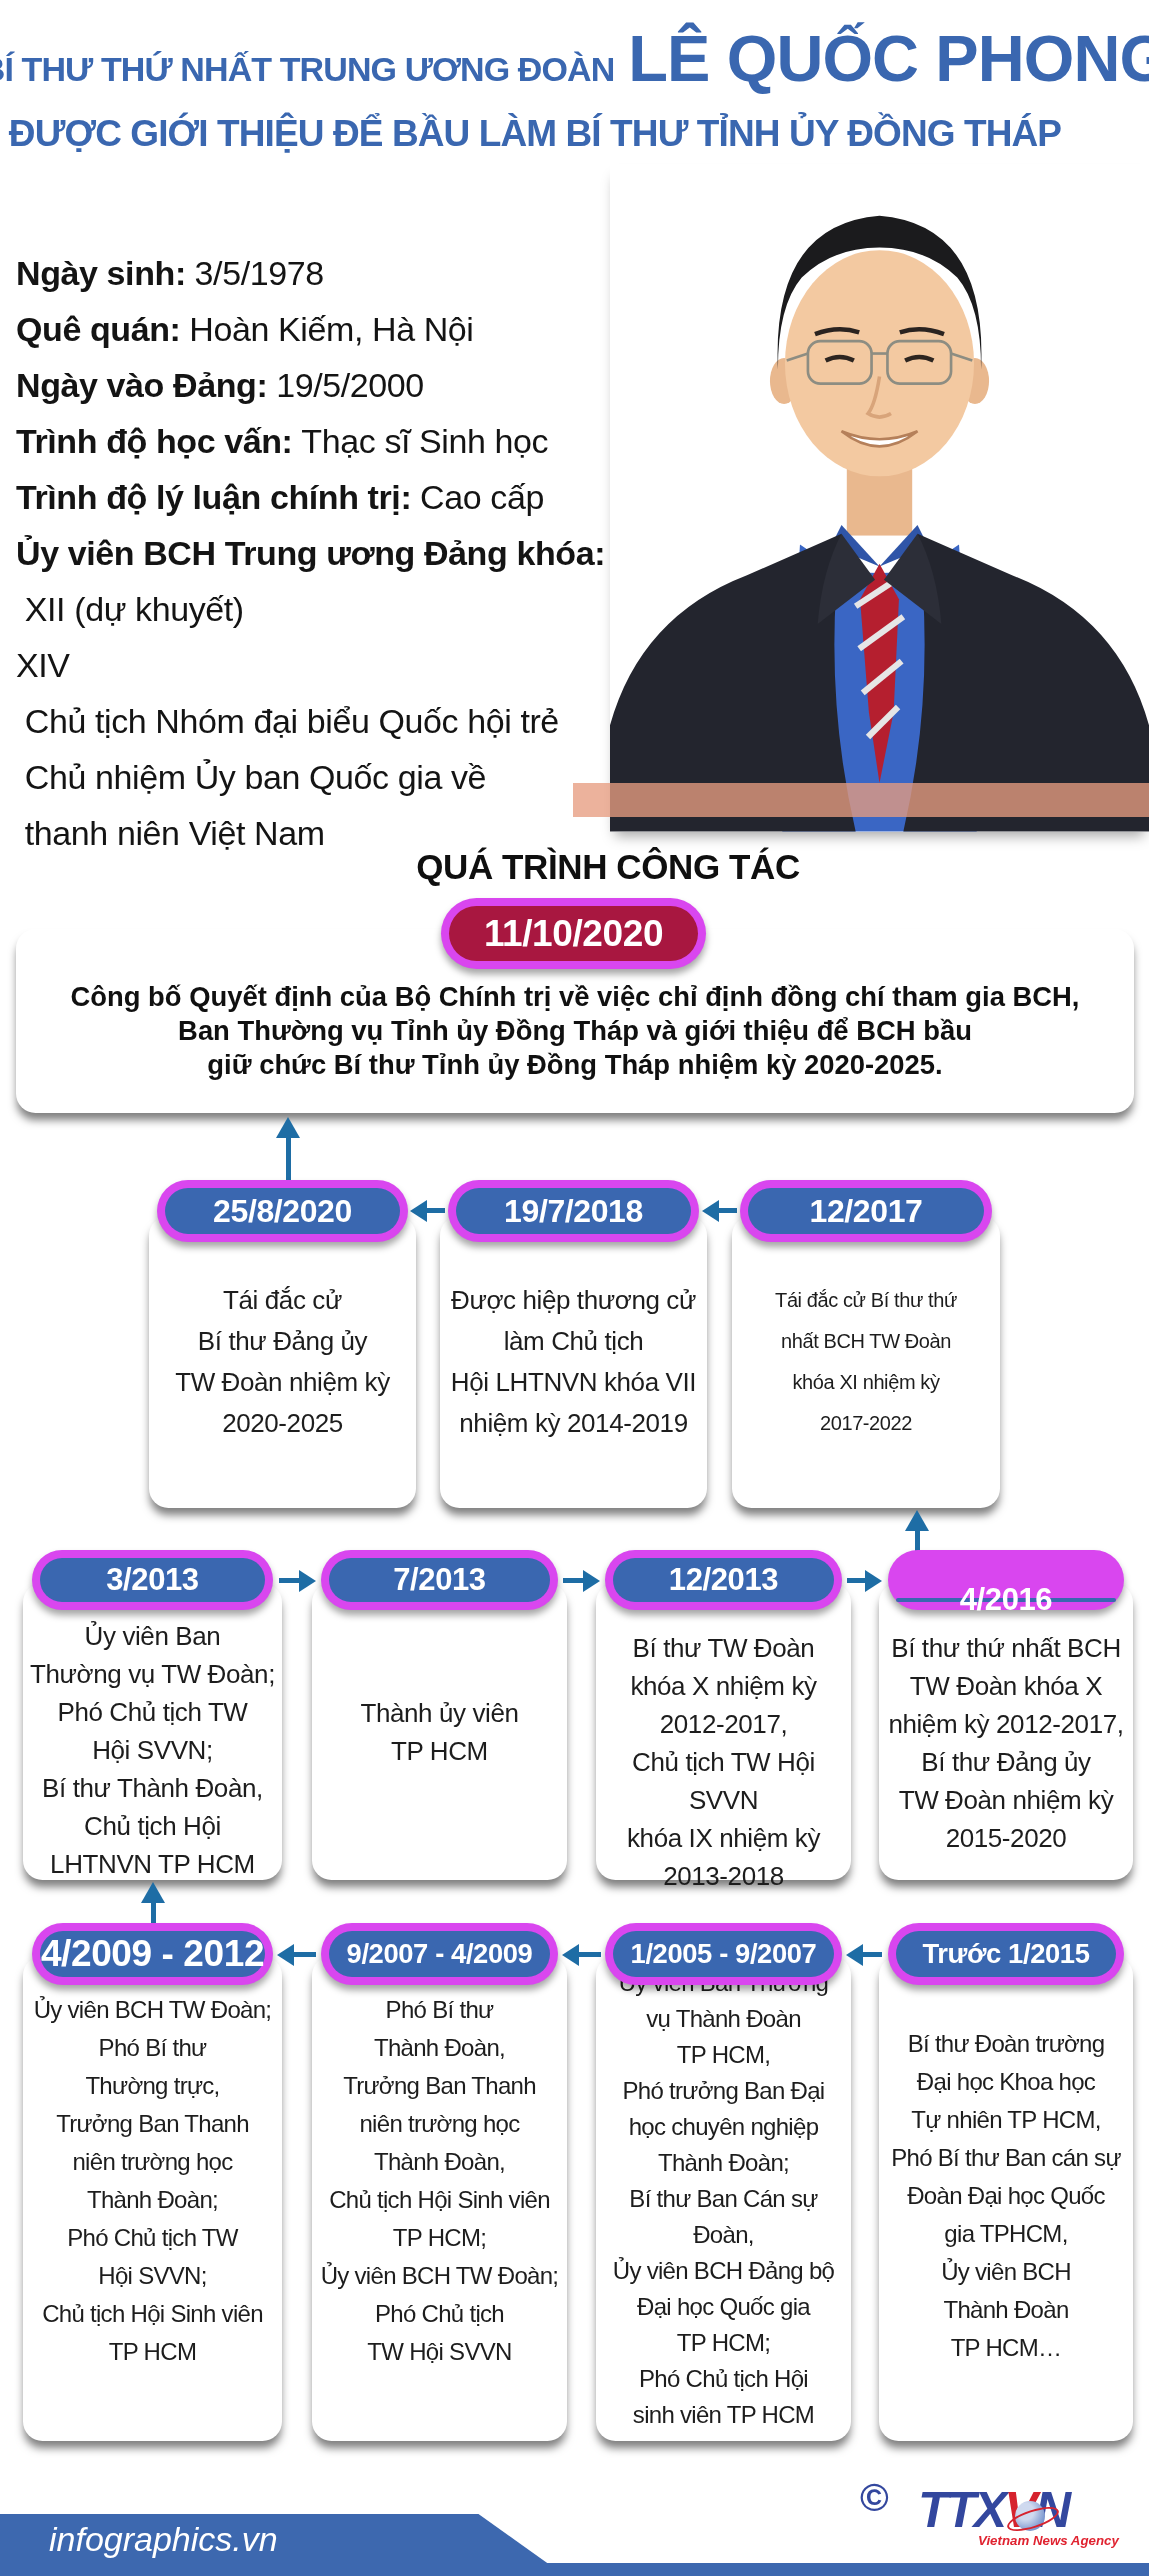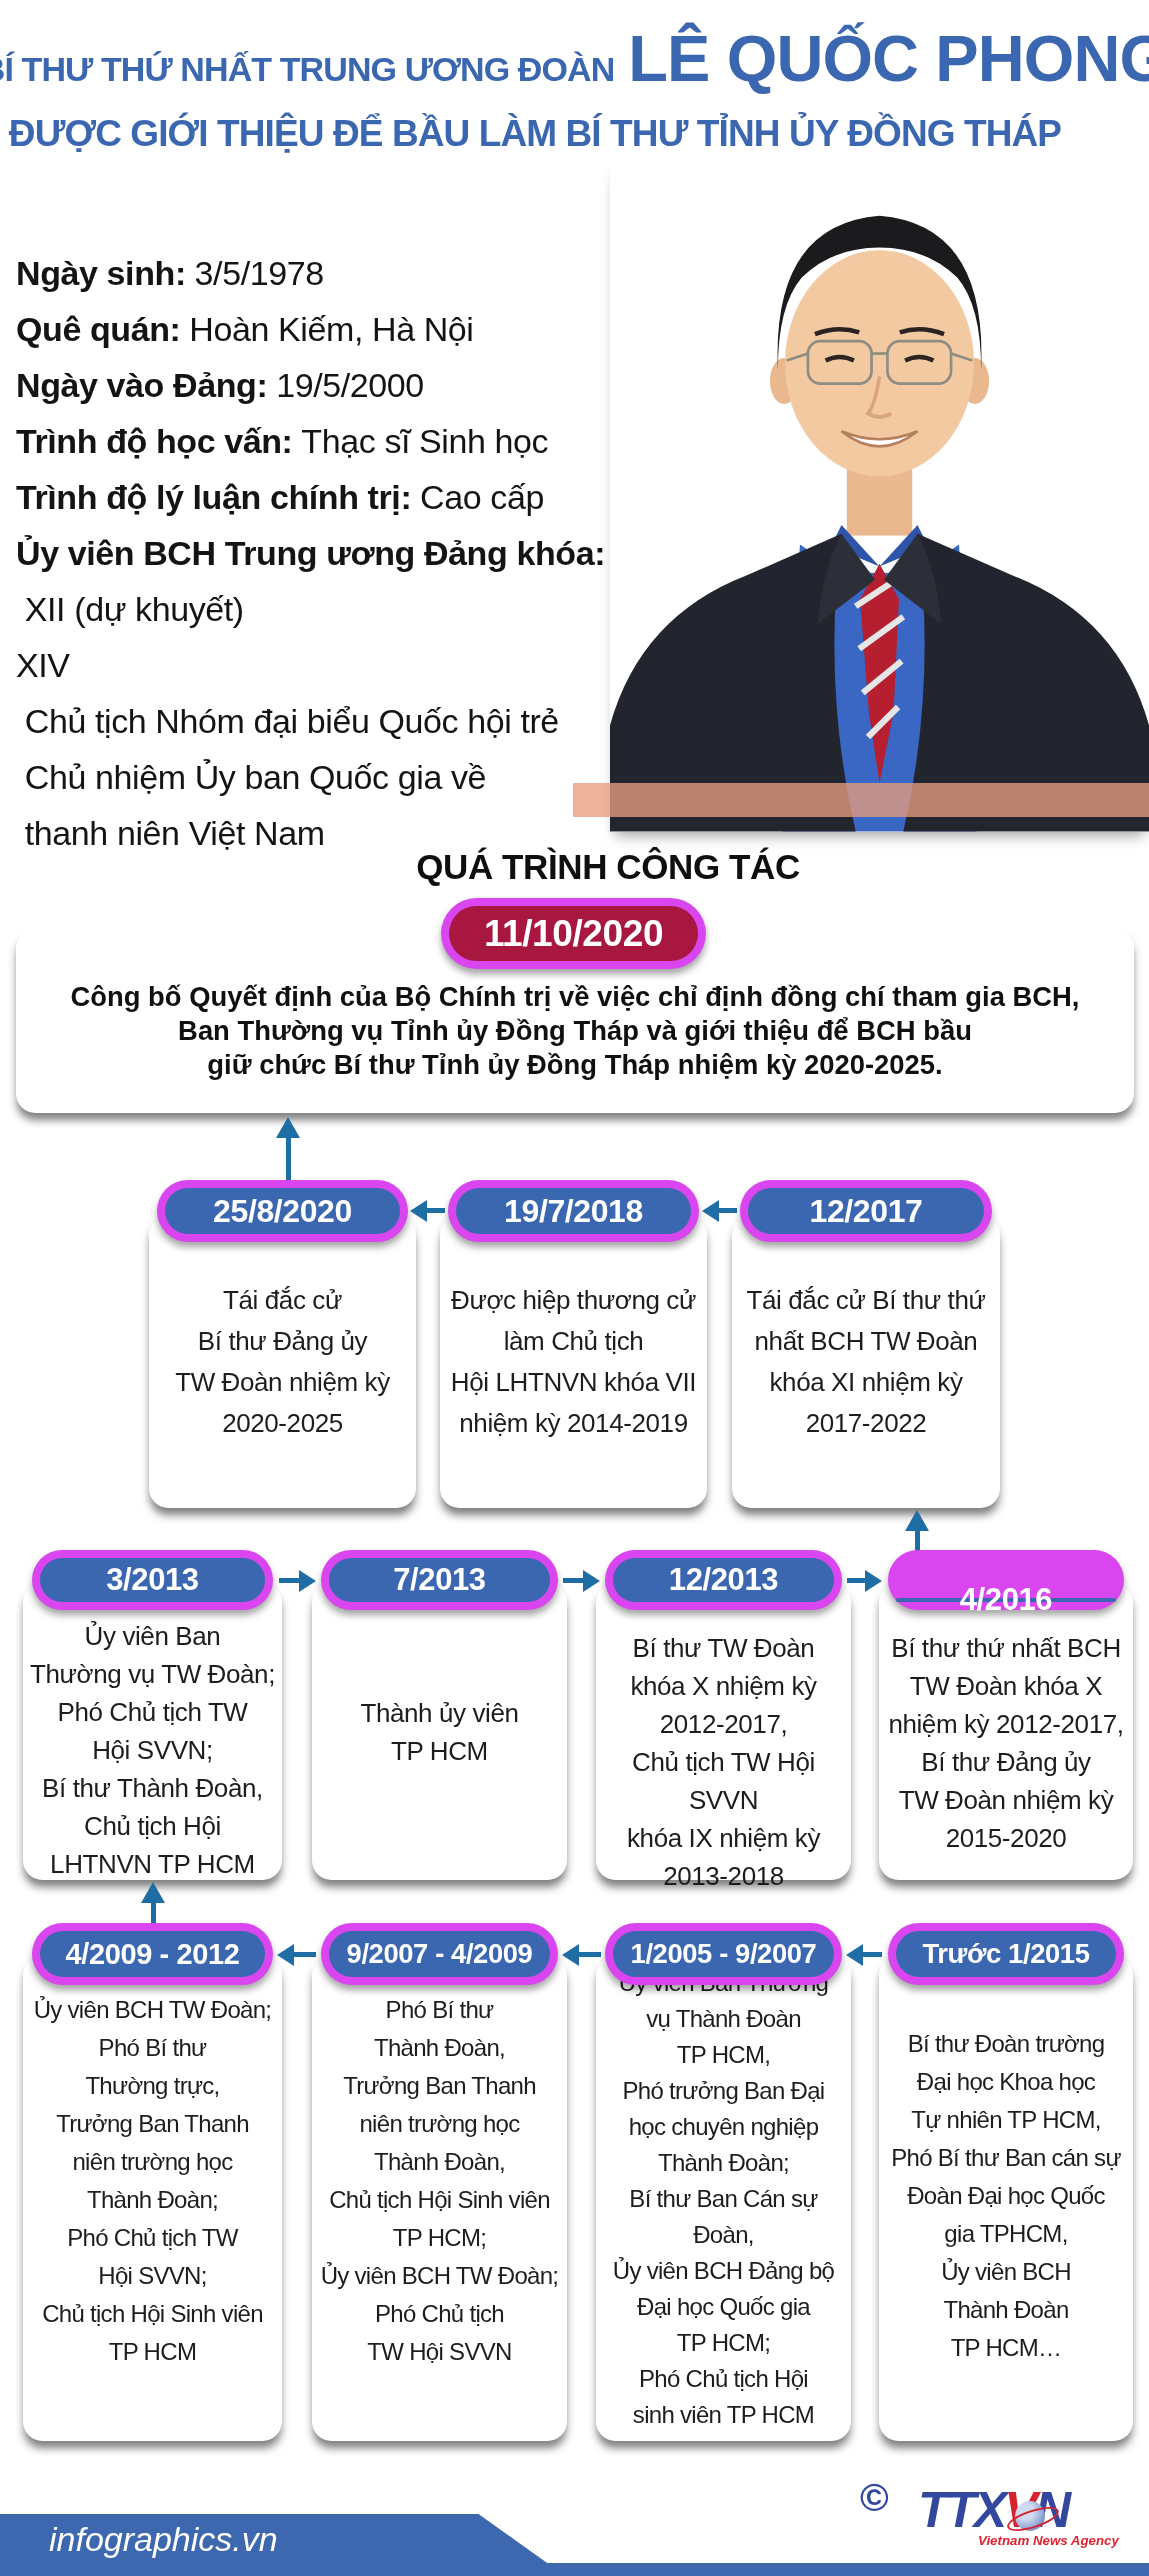--- a/index.html
+++ b/index.html
@@ -188,21 +188,21 @@
 TW Đoàn nhiệm kỳ
 2020-2025</div>
   </div>
   <div class="card" style="left:440px;top:1216px;width:267px;height:292px;">
     <div class="body" style="top:64px;font-size:26px;line-height:41px;letter-spacing:-0.4px;">Được hiệp thương cử
 làm Chủ tịch
 Hội LHTNVN khóa VII
 nhiệm kỳ 2014-2019</div>
   </div>
   <div class="card" style="left:732px;top:1216px;width:268px;height:292px;">
-    <div class="body" style="top:64px;font-size:26px;line-height:41px;letter-spacing:-0.4px;">Tái đắc cử Bí thư thứ
+    <div class="body" style="top:64px;font-size:20px;line-height:41px;letter-spacing:-0.4px;">Tái đắc cử Bí thư thứ
 nhất BCH TW Đoàn
 khóa XI nhiệm kỳ
 2017-2022</div>
   </div>
   <div class="badge" style="left:157px;top:1180px;width:251px;height:62px;">
       <div class="in" style="font-size:32px;">25/8/2020</div>
     </div>
   <div class="badge" style="left:448px;top:1180px;width:251px;height:62px;">
       <div class="in" style="font-size:32px;">19/7/2018</div>
     </div>
@@ -326,21 +326,21 @@
 Đại học Khoa học
 Tự nhiên TP HCM,
 Phó Bí thư Ban cán sự
 Đoàn Đại học Quốc
 gia TPHCM,
 Ủy viên BCH
 Thành Đoàn
 TP HCM…</div>
   </div>
   <div class="badge" style="left:32px;top:1923px;width:241px;height:62px;">
-      <div class="in" style="font-size:29px;">4/2009 - 2012</div>
+      <div class="in" style="font-size:37px;">4/2009 - 2012</div>
     </div>
   <div class="badge" style="left:321px;top:1923px;width:237px;height:62px;">
       <div class="in" style="font-size:27.4px;">9/2007 - 4/2009</div>
     </div>
   <div class="badge" style="left:605px;top:1923px;width:237px;height:62px;">
       <div class="in" style="font-size:27.4px;">1/2005 - 9/2007</div>
     </div>
   <div class="badge" style="left:888px;top:1923px;width:236px;height:62px;">
       <div class="in" style="font-size:27.4px;">Trước 1/2015</div>
     </div>

